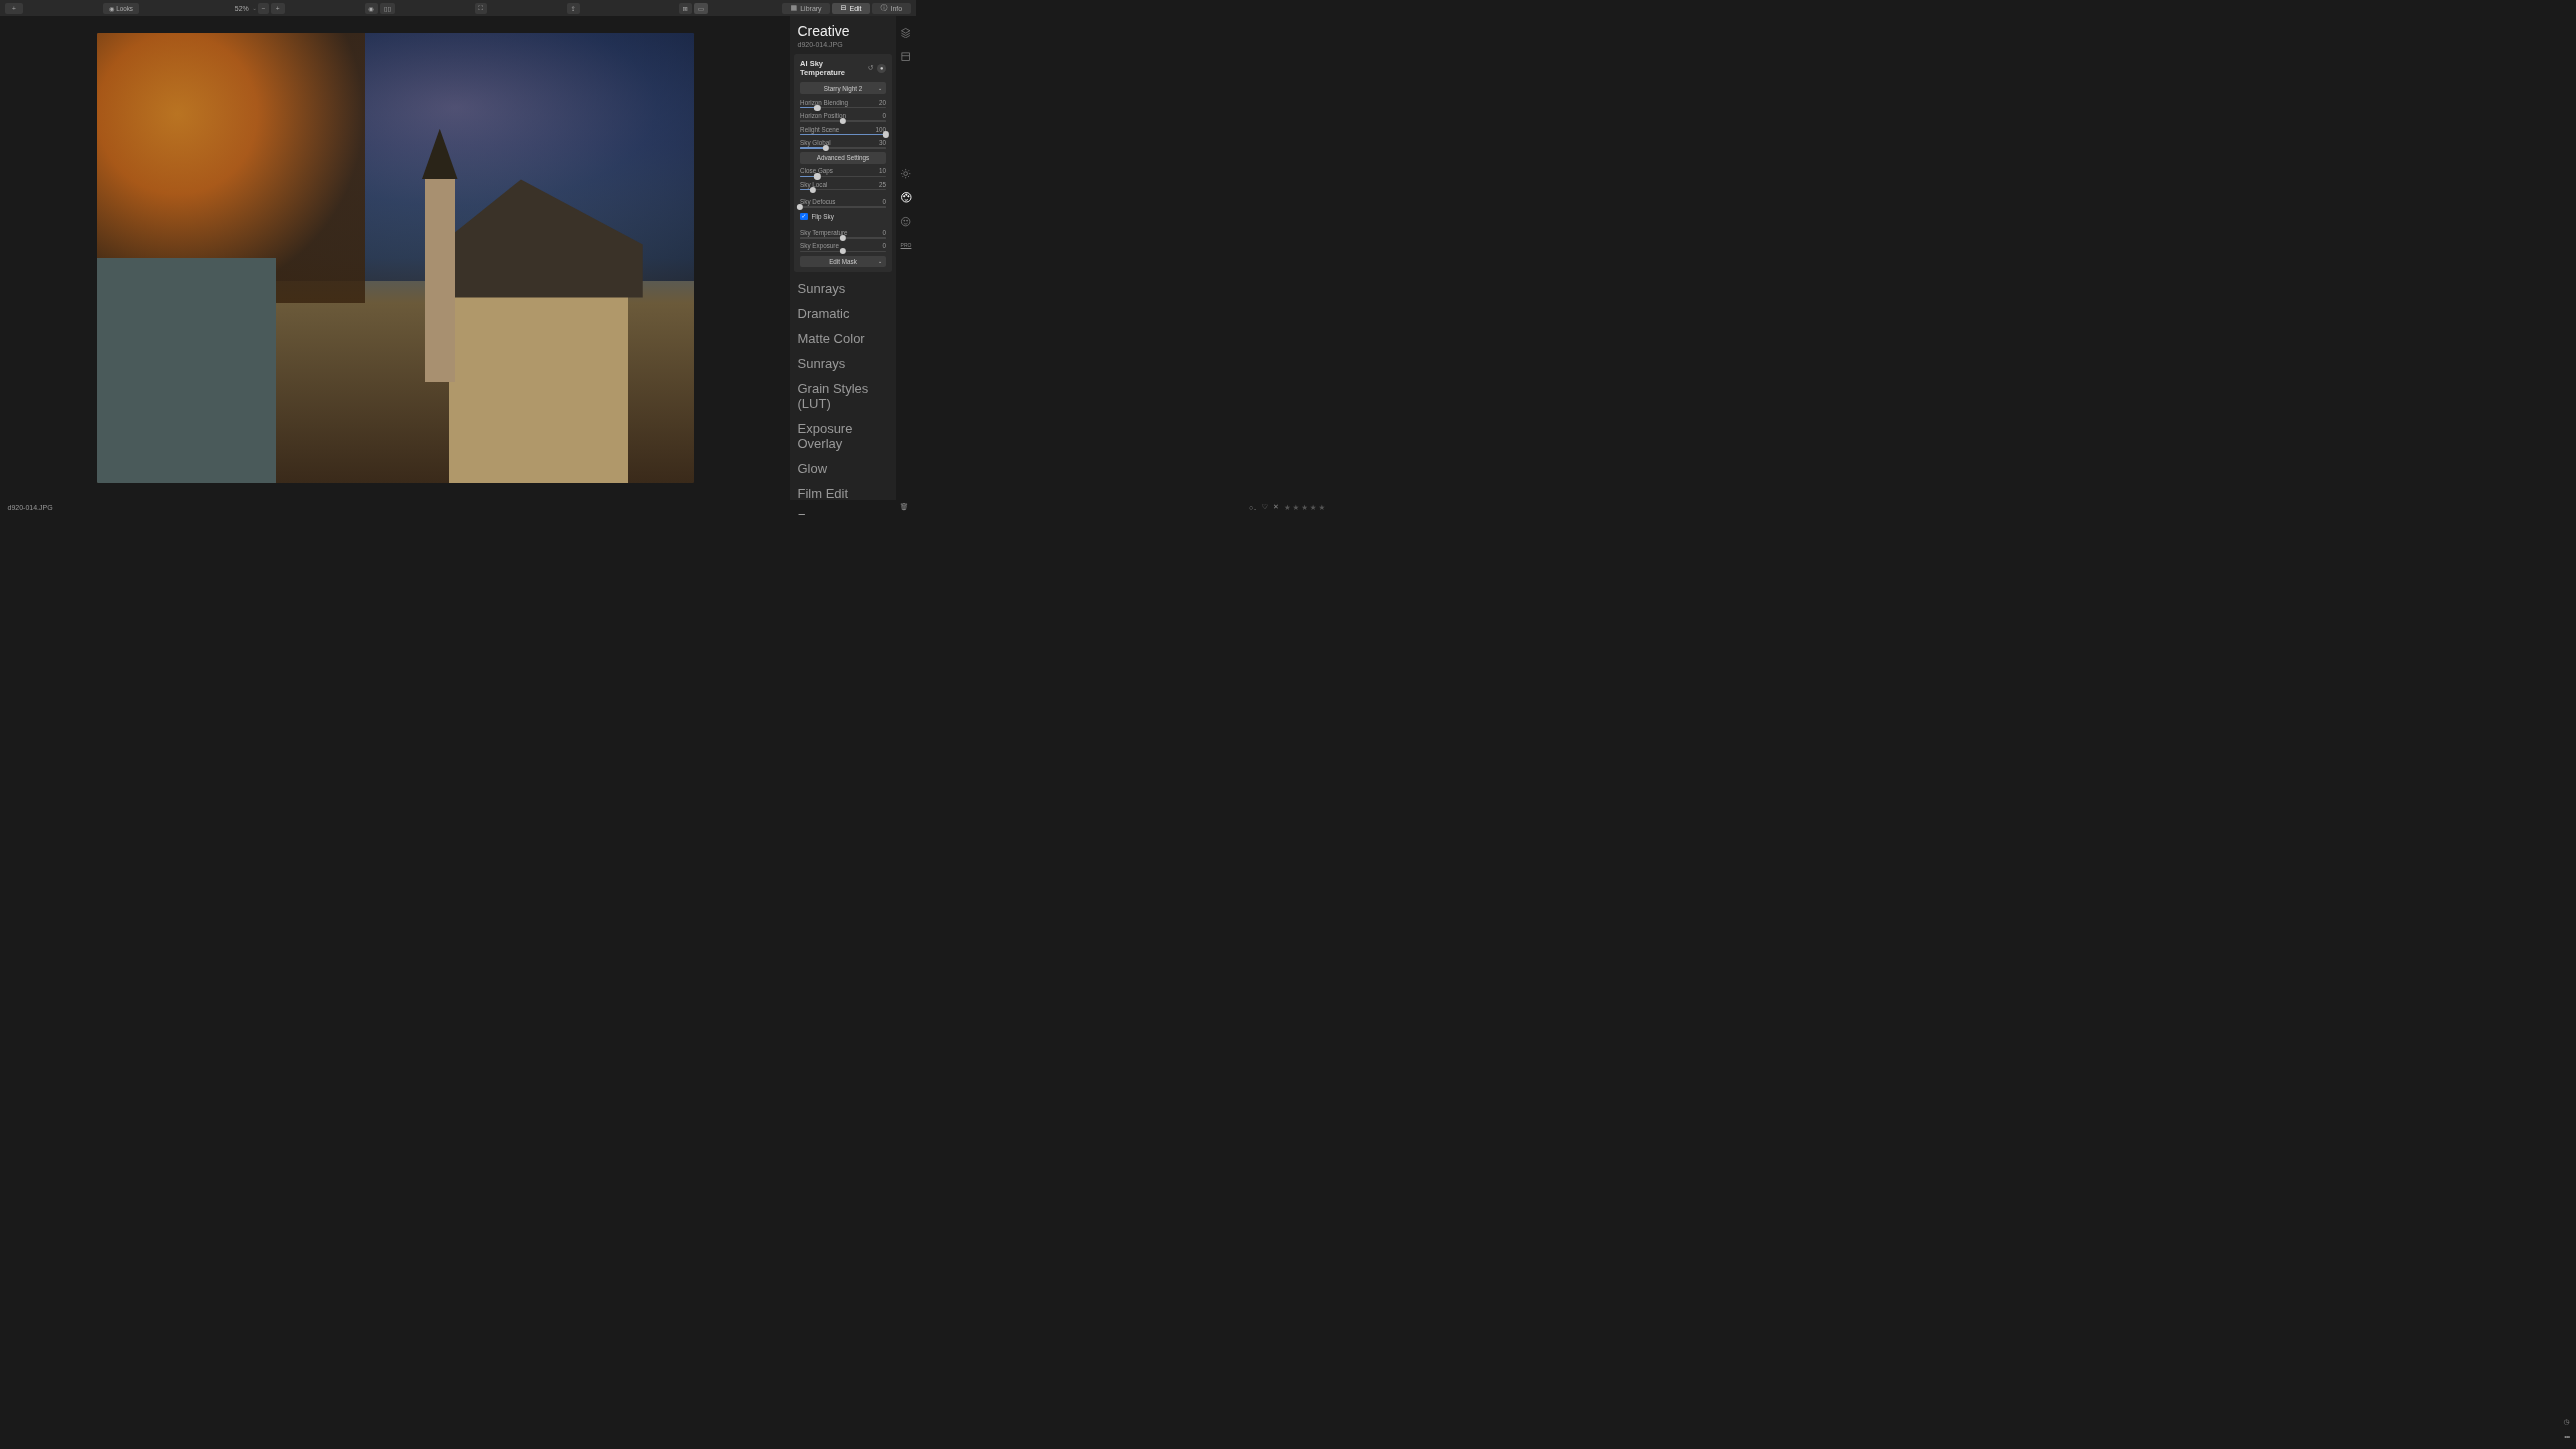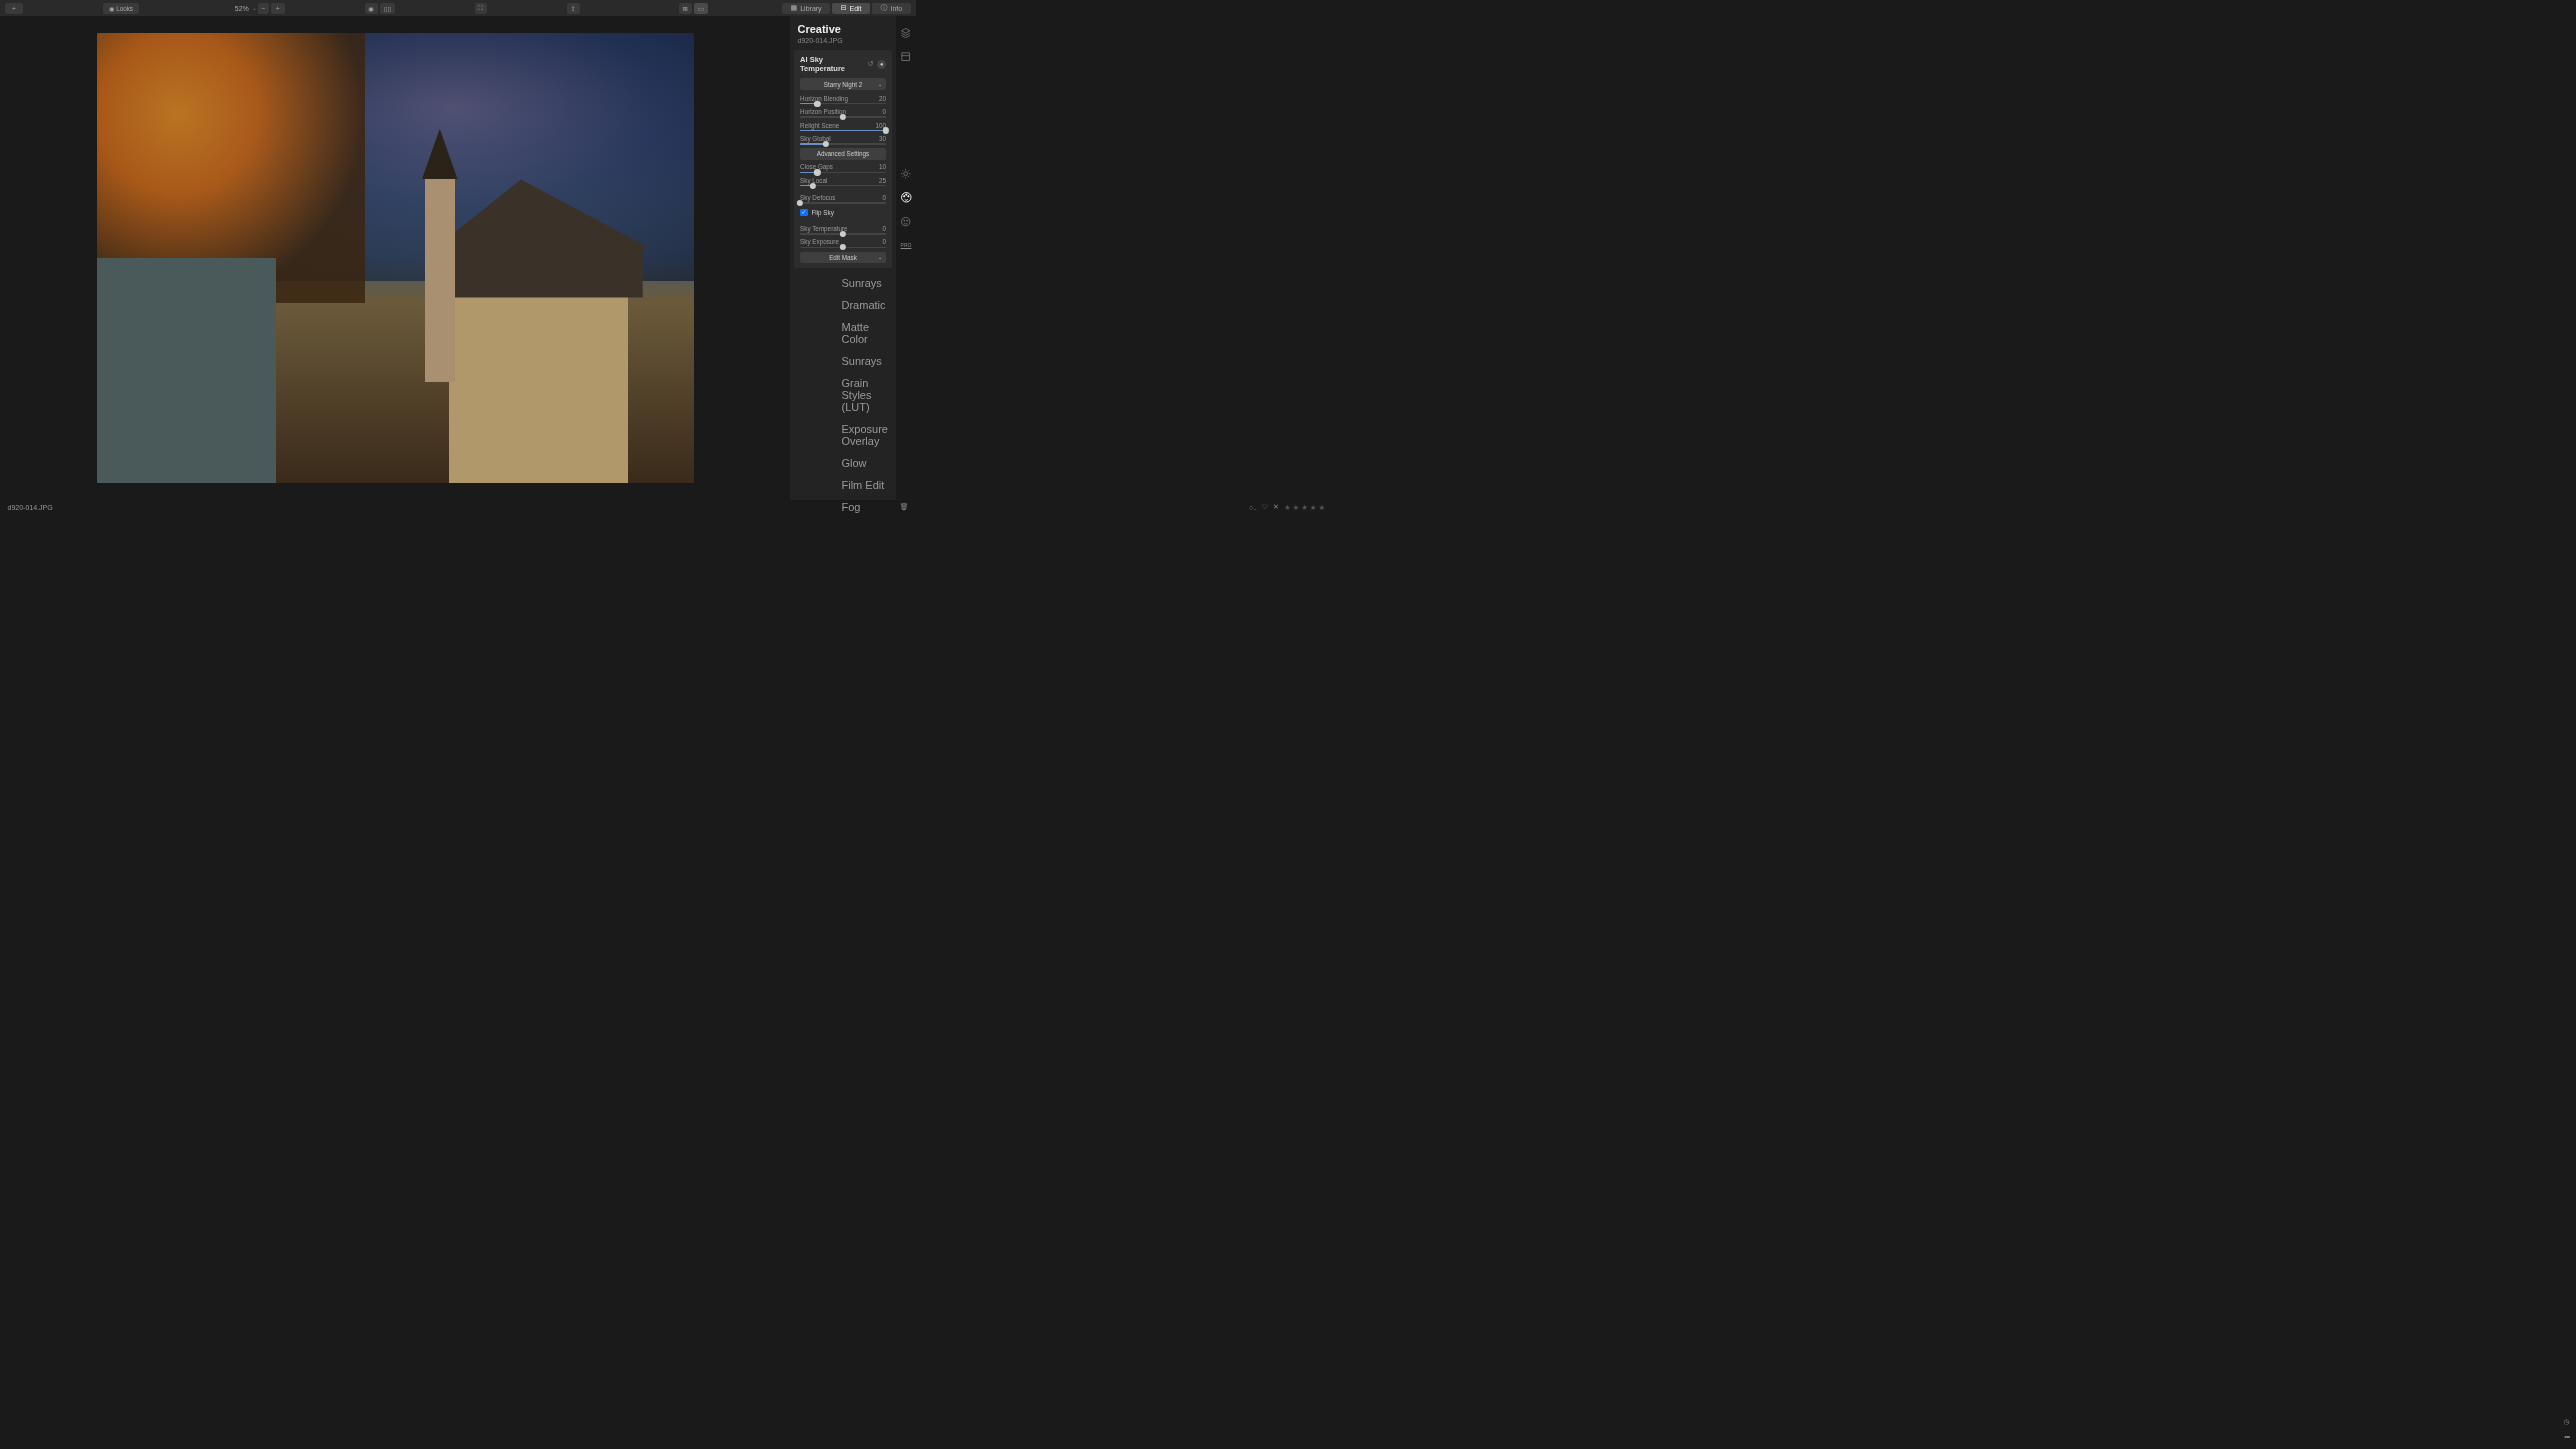--- a/index.html
+++ b/index.html
@@ -22,39 +22,39 @@
 .church { position: absolute; bottom: 0; left: 45%; width: 50%; height: 75%; }
 .church-tower { position: absolute; left: 20%; bottom: 30%; width: 10%; height: 60%; background: #a89070; }
 .church-spire { position: absolute; left: 19%; bottom: 90%; width: 12%; height: 15%; background: #2a2418; clip-path: polygon(50% 0%, 0% 100%, 100% 100%); }
 .church-body { position: absolute; left: 28%; bottom: 0; width: 60%; height: 65%; background: #b0986a; }
 .church-roof { position: absolute; left: 25%; bottom: 55%; width: 68%; height: 35%; background: #3a3228; clip-path: polygon(40% 0%, 100% 55%, 100% 100%, 0% 100%, 0% 55%); }
 .wall { position: absolute; left: 0; bottom: 0; width: 30%; height: 50%; background: #4a5a5a; }
 .rightbar { width: 126px; background: #232323; display: flex; }
 .panel-area { flex: 1; display: flex; flex-direction: column; }
 .histogram { height: 34px; background: #1a1a1a; position: relative; overflow: hidden; }
 .histo-svg { width: 100%; height: 100%; }
-.section-title { font-size: 11px; font-weight: 700; color: #eee; padding: 6.3px 7.5px 2.5px; }
+.section-title { font-size: 14px; font-weight: 400; color: #eee; padding: 6.3px 7.5px 2.5px; }
 .filename { font-size: 7px; color: #888; padding: 0 7.5px 6.3px; }
 .box { background: #2d2d2d; margin: 0 3.8px 3.8px; border-radius: 2.5px; padding: 5px 6.3px; }
 .box-head { display: flex; align-items: center; justify-content: space-between; margin-bottom: 5px; }
 .box-title { font-size: 7.5px; font-weight: 600; color: #ddd; }
 .head-ctrls { display: flex; gap: 3.8px; align-items: center; }
 .toggle { background: #444; color: #ccc; font-size: 5.7px; padding: 1.3px 2.5px; border-radius: 5px; }
 .dropdown { background: #3f3f3f; border-radius: 1.9px; height: 11.3px; display: flex; align-items: center; justify-content: center; font-size: 6.3px; color: #ccc; margin-bottom: 5px; position: relative; }
 .dropdown::after { content: "⌄"; position: absolute; right: 3.8px; font-size: 5px; }
 .advbtn { background: #3f3f3f; border-radius: 1.9px; height: 11.3px; display: flex; align-items: center; justify-content: center; font-size: 6.3px; color: #ccc; margin: 3.8px 0; }
 .slider-row { margin-bottom: 3.8px; }
 .slider-head { display: flex; justify-content: space-between; font-size: 6.3px; color: #999; margin-bottom: 1.3px; }
 .slider-track { height: 1.3px; background: #444; position: relative; border-radius: 0.6px; }
 .slider-fill { height: 100%; background: #6a8fc4; position: absolute; left: 0; border-radius: 0.6px; }
 .slider-thumb { position: absolute; top: -2.5px; width: 6.3px; height: 6.3px; border-radius: 50%; background: #ccc; transform: translateX(-50%); }
 .check-row { display: flex; align-items: center; gap: 3.8px; font-size: 6.3px; color: #ccc; margin: 5px 0; }
 .checkbox { width: 7.5px; height: 7.5px; background: #0a6eff; border-radius: 1.3px; display: flex; align-items: center; justify-content: center; color: #fff; font-size: 5.7px; }
 .spacer-box { height: 3.8px; }
-.tool-item { padding: 5px 7.5px; font-size: 11px; color: #999; margin-left: 44px; }
+.tool-item { padding: 5px 7.5px; font-size: 13px; color: #999; }
 .sidetools { width: 20px; background: #1a1a1a; display: flex; flex-direction: column; align-items: center; gap: 11.3px; padding-top: 10px; }
 .sidetool { width: 12.6px; height: 12.6px; display: flex; align-items: center; justify-content: center; color: #888; }
 .sidetool.active { color: #fff; }
 .sidetool.pro { font-size: 5px; text-decoration: underline; }
 .bottombar { height: 15px; background: #1a1a1a; display: flex; align-items: center; padding: 0 7.5px; font-size: 7px; color: #999; }
 .bb-center { position: absolute; left: 50%; transform: translateX(-50%); display: flex; gap: 5px; align-items: center; }
 .stars { color: #555; font-size: 7.5px; letter-spacing: 1.9px; }
 .bb-right { margin-left: auto; display: flex; gap: 5px; align-items: center; }
 .ico { display:inline-block; }
 .clock-ico { position: absolute; right: 6.3px; bottom: 22.6px; color: #888; }

